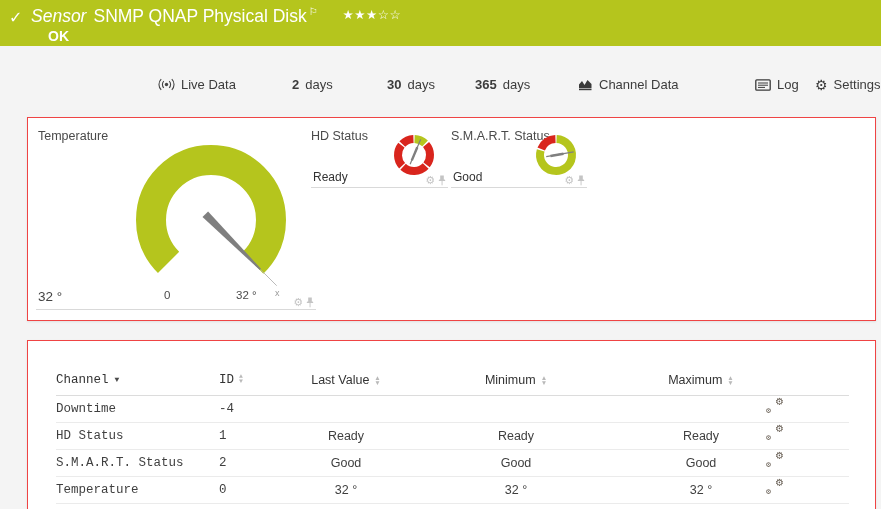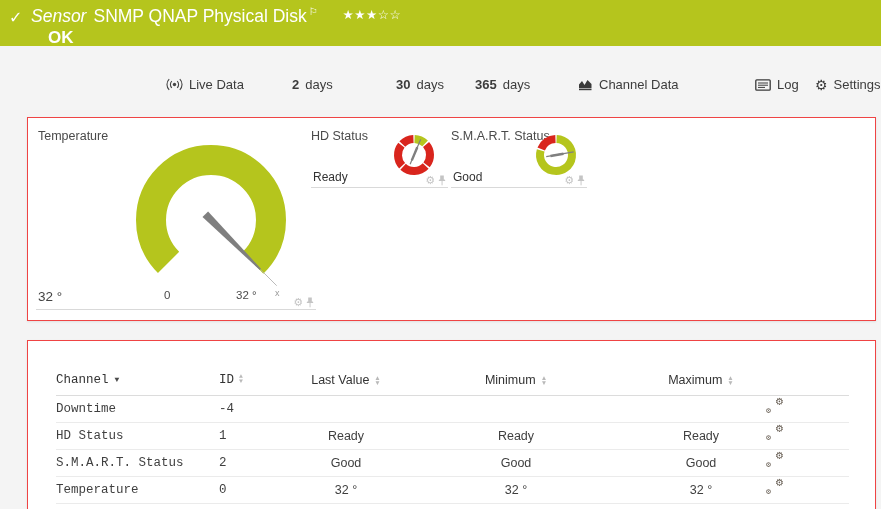--- a/index.html
+++ b/index.html
@@ -7,21 +7,21 @@
   body { font-family:"Liberation Sans","DejaVu Sans",sans-serif; background:#f4f4f4; position:relative; }
   #app { position:absolute; inset:0; }
 
   
   #sensor-header { position:absolute; left:0; top:0; width:881px; height:46px; background:#b5c51d; color:#fff; }
   #hdr-check { position:absolute; left:9px; top:8px; font-size:16px; font-weight:bold; }
   #hdr-titleline { position:absolute; left:31px; top:6px; font-size:17.5px; white-space:nowrap; }
   #hdr-titleline .kind { font-style:italic; margin-right:7px; }
   #hdr-flag { font-size:10px; vertical-align:super; margin-left:2px; }
   #hdr-stars { margin-left:20px; font-size:12.5px; letter-spacing:0.5px; position:relative; top:-3px; }
-  #hdr-ok { position:absolute; left:48px; top:28px; font-size:17px; font-weight:bold; }
+  #hdr-ok { position:absolute; left:48px; top:28px; font-size:14px; font-weight:bold; }
 
   
   .tab { position:absolute; top:71px; height:27px; display:flex; align-items:center; gap:6px;
          font-size:13px; color:#3c3c3c; cursor:pointer; white-space:nowrap; }
   .tab b { font-weight:bold; }
   .tab.active { font-weight:bold; color:#222; box-shadow:0 3px 0 #2095cf; }
   .tab svg { display:block; }
   .tab .gear-glyph { font-size:14px; color:#3a3a3a; line-height:1; }
 
   
@@ -69,35 +69,35 @@
   <div id="sensor-header">
     <span id="hdr-check">✓</span>
     <div id="hdr-titleline">
       <span class="kind">Sensor</span><span>SNMP QNAP Physical Disk</span><span id="hdr-flag">⚐</span>
       <span id="hdr-stars"><span>★★★</span><span>☆☆</span></span>
     </div>
     <div id="hdr-ok">OK</div>
   </div>
 
 
-  <div class="tab" style="left:166px;">
+  <div class="tab" style="left:158px;">
     <svg width="17" height="13" viewBox="0 0 17 13">
       <circle cx="8.5" cy="6.5" r="1.7" fill="#444"></circle>
       <path d="M5.8 3.2 a4.6 4.6 0 0 0 0 6.6 M3.2 1.2 a7.4 7.4 0 0 0 0 10.6" fill="none" stroke="#444" stroke-width="1.1"></path>
       <path d="M11.2 3.2 a4.6 4.6 0 0 1 0 6.6 M13.8 1.2 a7.4 7.4 0 0 1 0 10.6" fill="none" stroke="#444" stroke-width="1.1"></path>
     </svg>
     <span>Live Data</span>
   </div>
 
   <div class="tab" style="left:292px;">
     <b>2</b>
     <span>days</span>
   </div>
 
-  <div class="tab" style="left:396px;">
+  <div class="tab" style="left:387px;">
     <b>30</b>
     <span>days</span>
   </div>
 
   <div class="tab" style="left:475px;">
     <b>365</b>
     <span>days</span>
   </div>
 
   <div class="tab" style="left:578px;">

